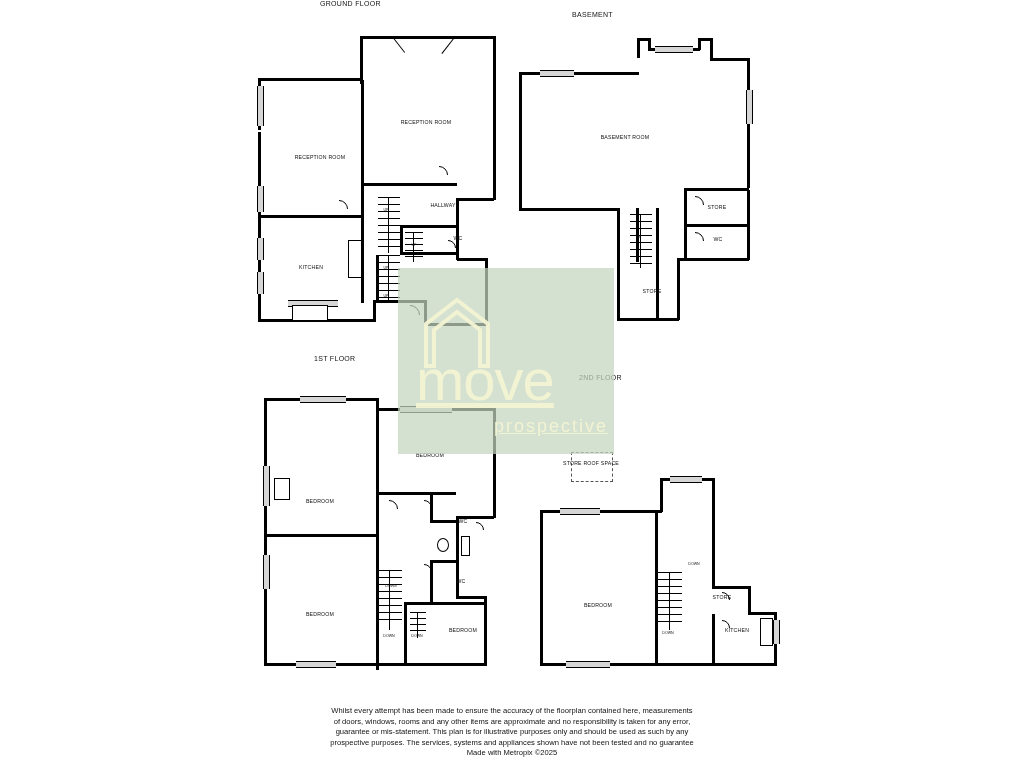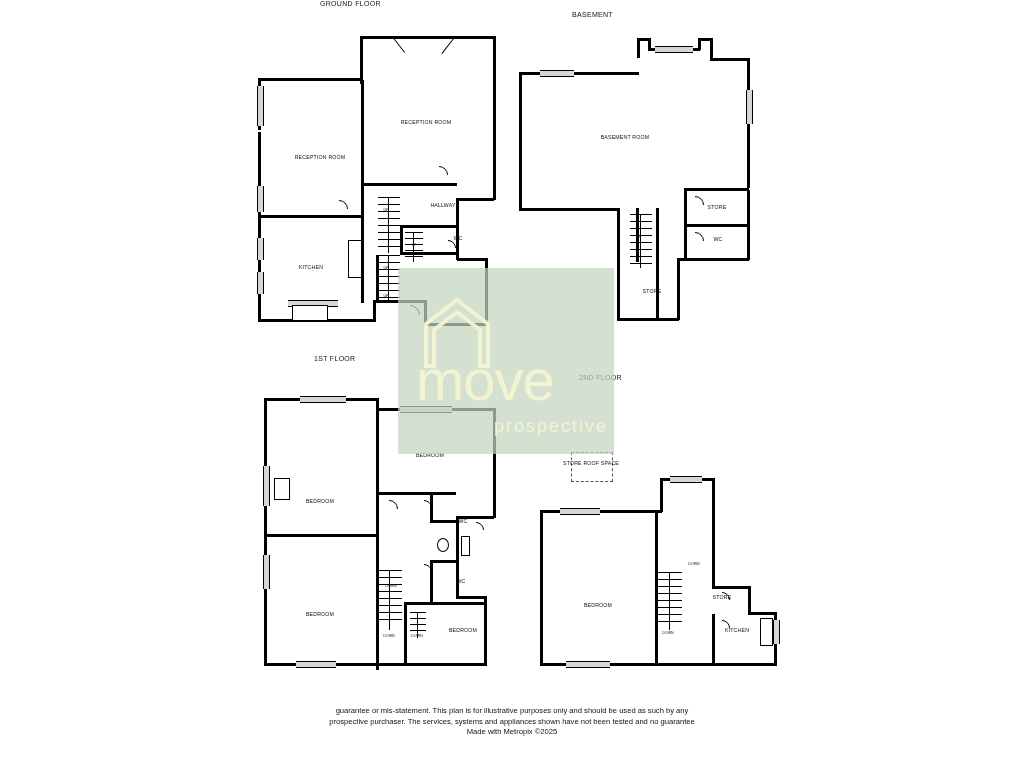--- a/index.html
+++ b/index.html
@@ -80,20 +80,21 @@
     position: absolute;
     left: 0; top: 0;
     width: 100%;
     height: 100%;
   }
   .wm-text {
     position: absolute;
     font-family: "Liberation Sans", sans-serif;
     color: rgba(243, 243, 210, 0.95);
     letter-spacing: -1px;
+    text-decoration: underline;
   }
   .wm-move {
     left: 18px;
     top: 78px;
     font-size: 58px;
     font-weight: 400;
   }
   .wm-res {
     left: 96px;
     top: 148px;
@@ -422,18 +423,20 @@
     <div class="wm-inner">
       <svg class="wm-house" viewBox="0 0 70 74">
         <path d="M35 4 L66 28 L66 70 L58 70 L58 34 L35 16 L12 34 L12 70 L4 70 L4 28 Z" fill="none" stroke="rgba(243,243,210,0.95)" stroke-width="4"></path>
       </svg>
       <div class="wm-text wm-move">move</div>
       <div class="wm-text wm-res">prospective</div>
     </div>
   </div>
 
   <div class="disclaimer">
+    <div>Whilst every attempt has been made to ensure the accuracy of the floorplan contained here, measurements</div>
+    <div>of doors, windows, rooms and any other items are approximate and no responsibility is taken for any error,</div>
     <div>guarantee or mis-statement. This plan is for illustrative purposes only and should be used as such by any</div>
-    <div>prospective purchaser. The services, systems and appliances shown have not been tested and no guarantee</div>
+    <div>prospective purposes. The services, systems and appliances shown have not been tested and no guarantee</div>
     <div>Made with Metropix ©2025</div>
   </div>
 
 </div>
 
 </body></html>

